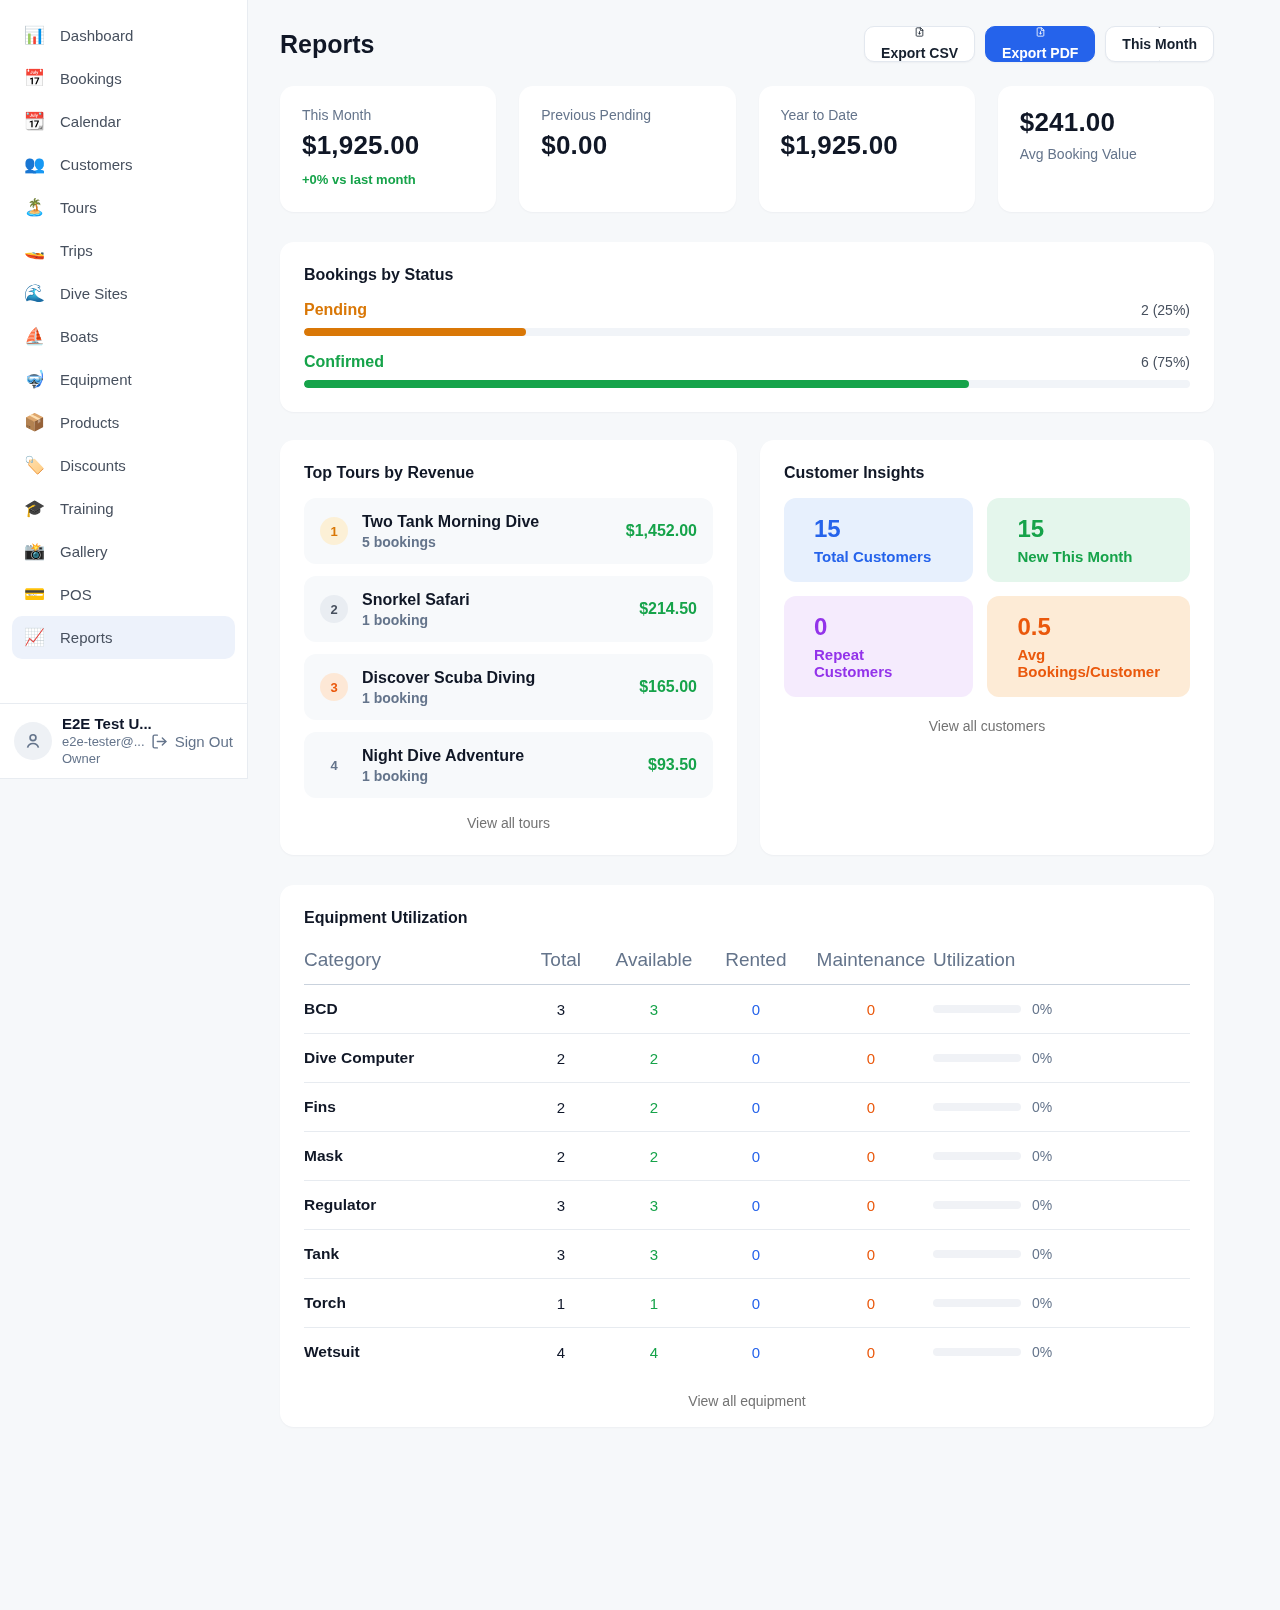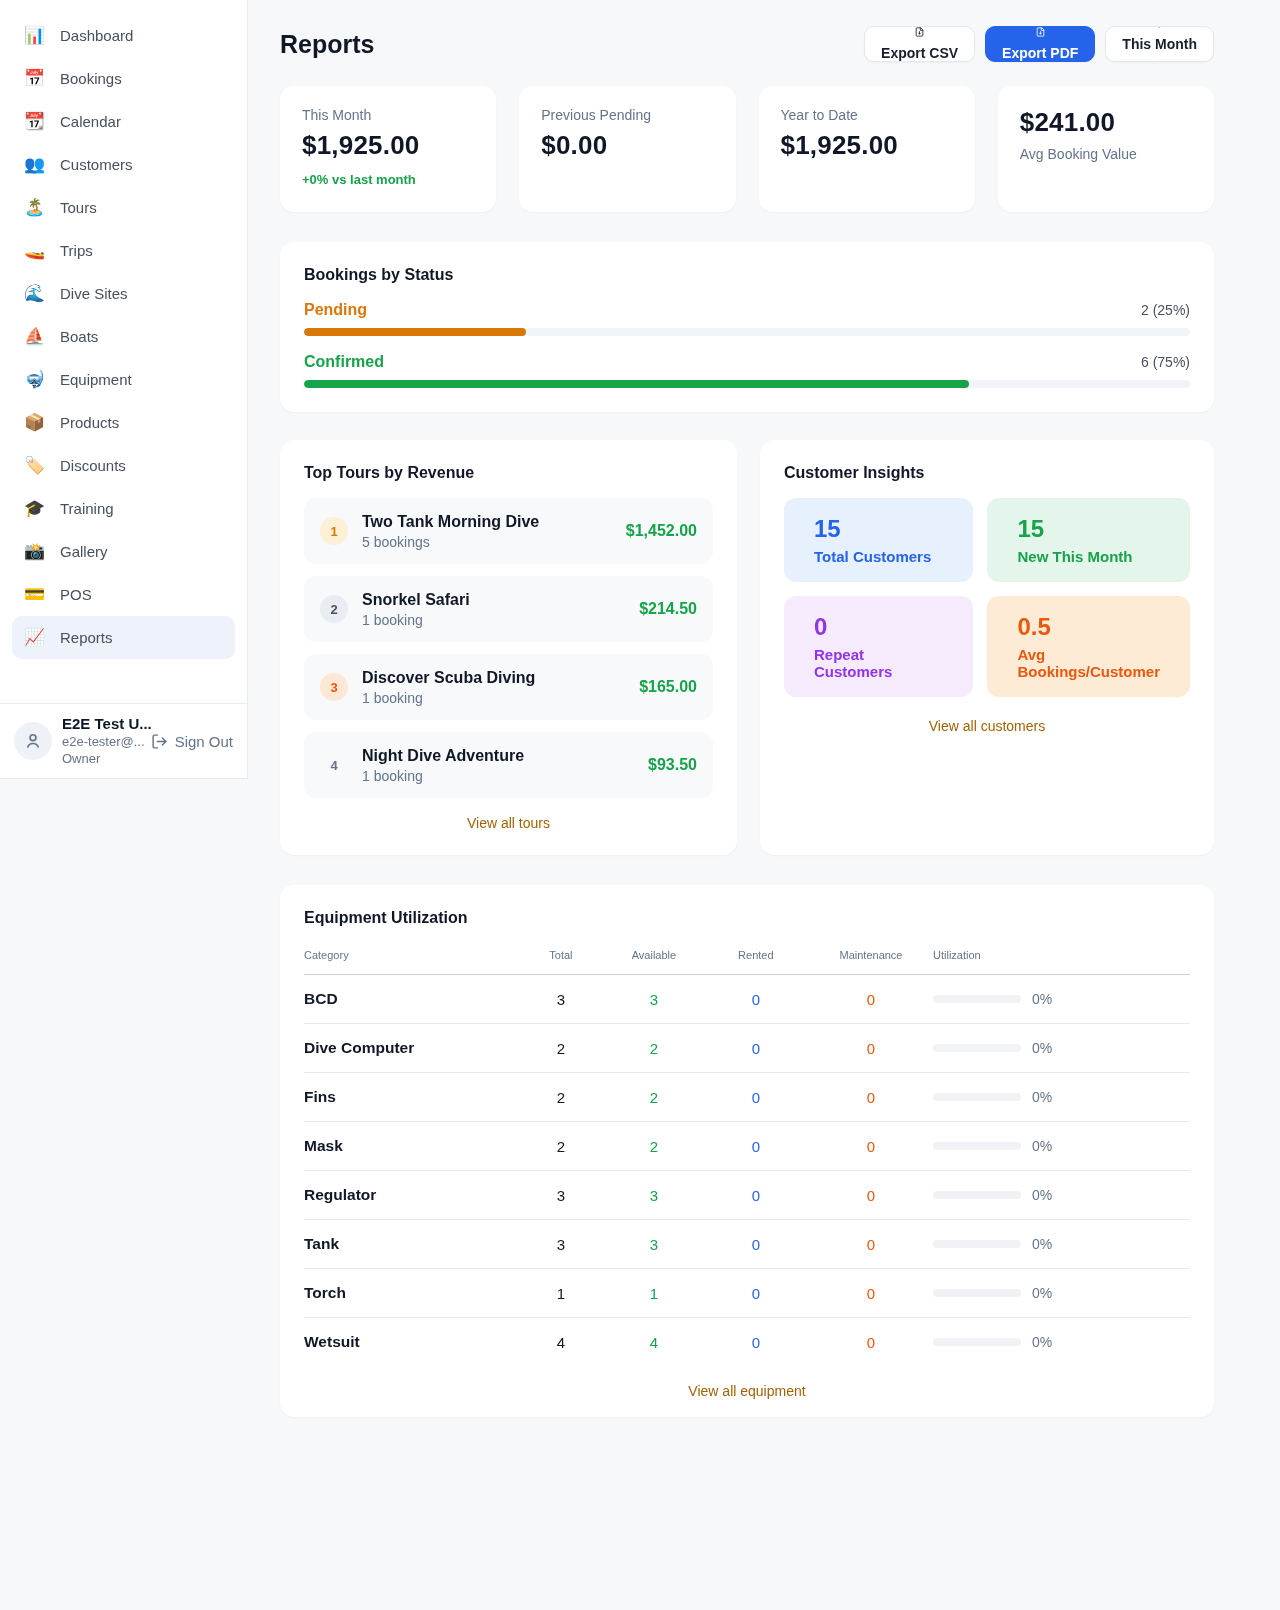--- a/index.html
+++ b/index.html
@@ -67,35 +67,35 @@
   .bar-track { margin-top:9px; height:8px; border-radius:4px; background:#f1f4f8; overflow:hidden; }
   .bar-fill { height:100%; border-radius:4px; }
 
   .tour-list { margin-top:16px; display:flex; flex-direction:column; gap:12px; }
   .tour-item { background:#f7f9fb; border-radius:12px; padding:12px 16px; height:66px;
                display:flex; align-items:center; gap:14px; }
   .rank-badge { width:28px; height:28px; border-radius:50%; flex:0 0 28px; font-size:13px;
                 font-weight:700; display:flex; align-items:center; justify-content:center; }
   .tour-info { min-width:0; }
   .tour-name { font-size:16px; font-weight:600; color:#101726; }
-  .tour-sub { font-size:14px; color:#64748b; margin-top:3px; }
+  .tour-sub { font-size:14px; color:#64748b; margin-top:3px;font-weight:bold; }
   .tour-price { margin-left:auto; font-size:16px; font-weight:700; color:#16a34a; }
-  .view-link { display:block; text-align:center; color:#a16207; font-size:14px; margin-top:17px;
+  .view-link { display:block; text-align:center; color:#737373; font-size:14px; margin-top:17px;
                cursor:pointer; text-decoration:none; }
 
   .insight-grid { display:grid; grid-template-columns:1fr 1fr; gap:14px; margin-top:16px; }
   .insight-tile { border-radius:12px; padding:17px 30px; }
   .insight-num { font-size:24px; font-weight:800; }
   .insight-label { font-size:15px; font-weight:600; margin-top:5px; }
   .insights .view-link { margin-top:21px; }
 
   
   .equip-card { margin-top:30px; padding:24px 24px 18px; }
   table.equip { width:100%; border-collapse:collapse; margin-top:12px; }
-  .equip th { font-size:11px; font-weight:500; color:#64748b; text-align:left; padding:10px 0 13px;
+  .equip th { font-size:19px; font-weight:500; color:#64748b; text-align:left; padding:10px 0 13px;
               border-bottom:1px solid #c9d2dd; }
   .equip th.num, .equip td.num { text-align:center; }
   .equip td { padding:15px 0; border-bottom:1px solid #e7ebf0; font-size:15px; }
   .equip tr:last-child td { border-bottom:none; }
   .equip td.cat { font-weight:600; color:#101726; font-size:15.5px; }
   .equip col.c-cat { width:24%; }
   .equip col.c-total { width:10%; } .equip col.c-avail { width:11%; }
   .equip col.c-rent { width:12%; } .equip col.c-maint { width:14%; }
   .equip td.c-avail-v { color:#16a34a; } .equip td.c-rent-v { color:#2563eb; }
   .equip td.c-maint-v { color:#ea580c; }

